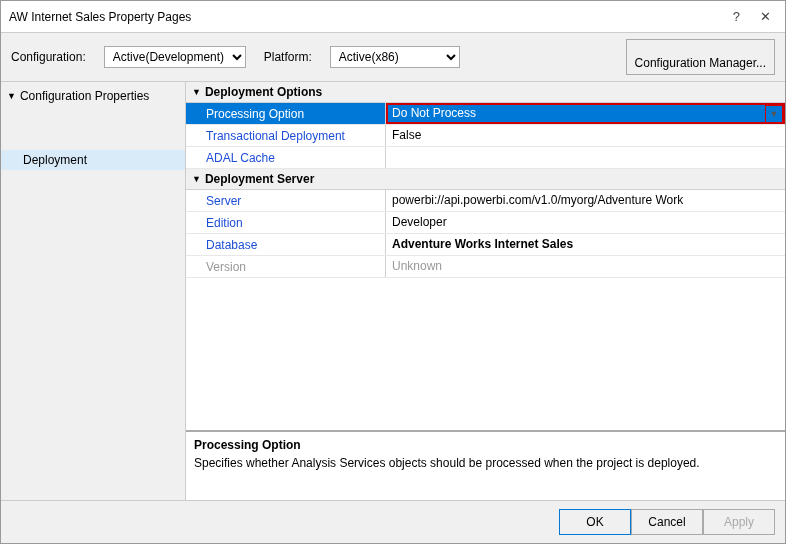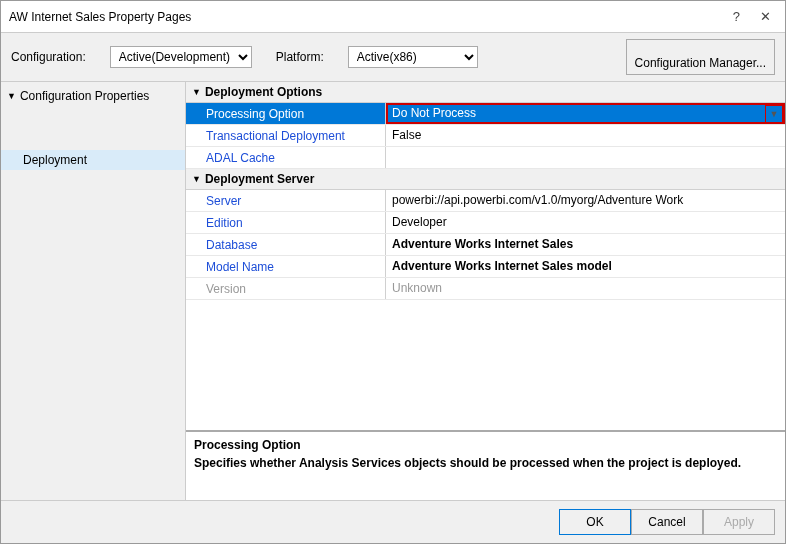--- a/index.html
+++ b/index.html
@@ -47,21 +47,21 @@
       background: none;
       border: none;
       padding: 2px 6px;
     }
 
     .toolbar-row {
       background: #f0f0f0;
       padding: 6px 10px;
       display: flex;
       align-items: center;
-      gap: 24px;
+      gap: 18px;
       border-bottom: 1px solid #ccc;
     }
     .toolbar-label {
       font-size: 12px;
       color: #000;
     }
     .toolbar-select {
       height: 22px;
       font-size: 12px;
       border: 1px solid #aaa;
@@ -216,21 +216,20 @@
       min-height: 70px;
     }
     .description-title {
       font-weight: bold;
       font-size: 12px;
       margin-bottom: 4px;
     }
     .description-text {
       font-size: 12px;
       color: #000;
-      font-weight: bold;
     }
 
     .bottom-bar {
       display: flex;
       justify-content: flex-end;
       align-items: center;
       padding: 8px 10px;
       gap: 0;
       background: #f0f0f0;
       border-top: 1px solid #ccc;
@@ -331,24 +330,20 @@
         <div class="prop-row">
           <div class="prop-name">Edition</div>
           <div class="prop-value">Developer</div>
         </div>
 
         <div class="prop-row">
           <div class="prop-name">Database</div>
           <div class="prop-value bold-val">Adventure Works Internet Sales</div>
         </div>
 
-        <div class="prop-row">
-          <div class="prop-name">Model Name</div>
-          <div class="prop-value bold-val">Adventure Works Internet Sales model</div>
-        </div>
 
         <div class="prop-row">
           <div class="prop-name" style="color:#999;">Version</div>
           <div class="prop-value gray-val">Unknown</div>
         </div>
 
       </div>
 
       <div class="description-panel">
         <div class="description-title">Processing Option</div>

